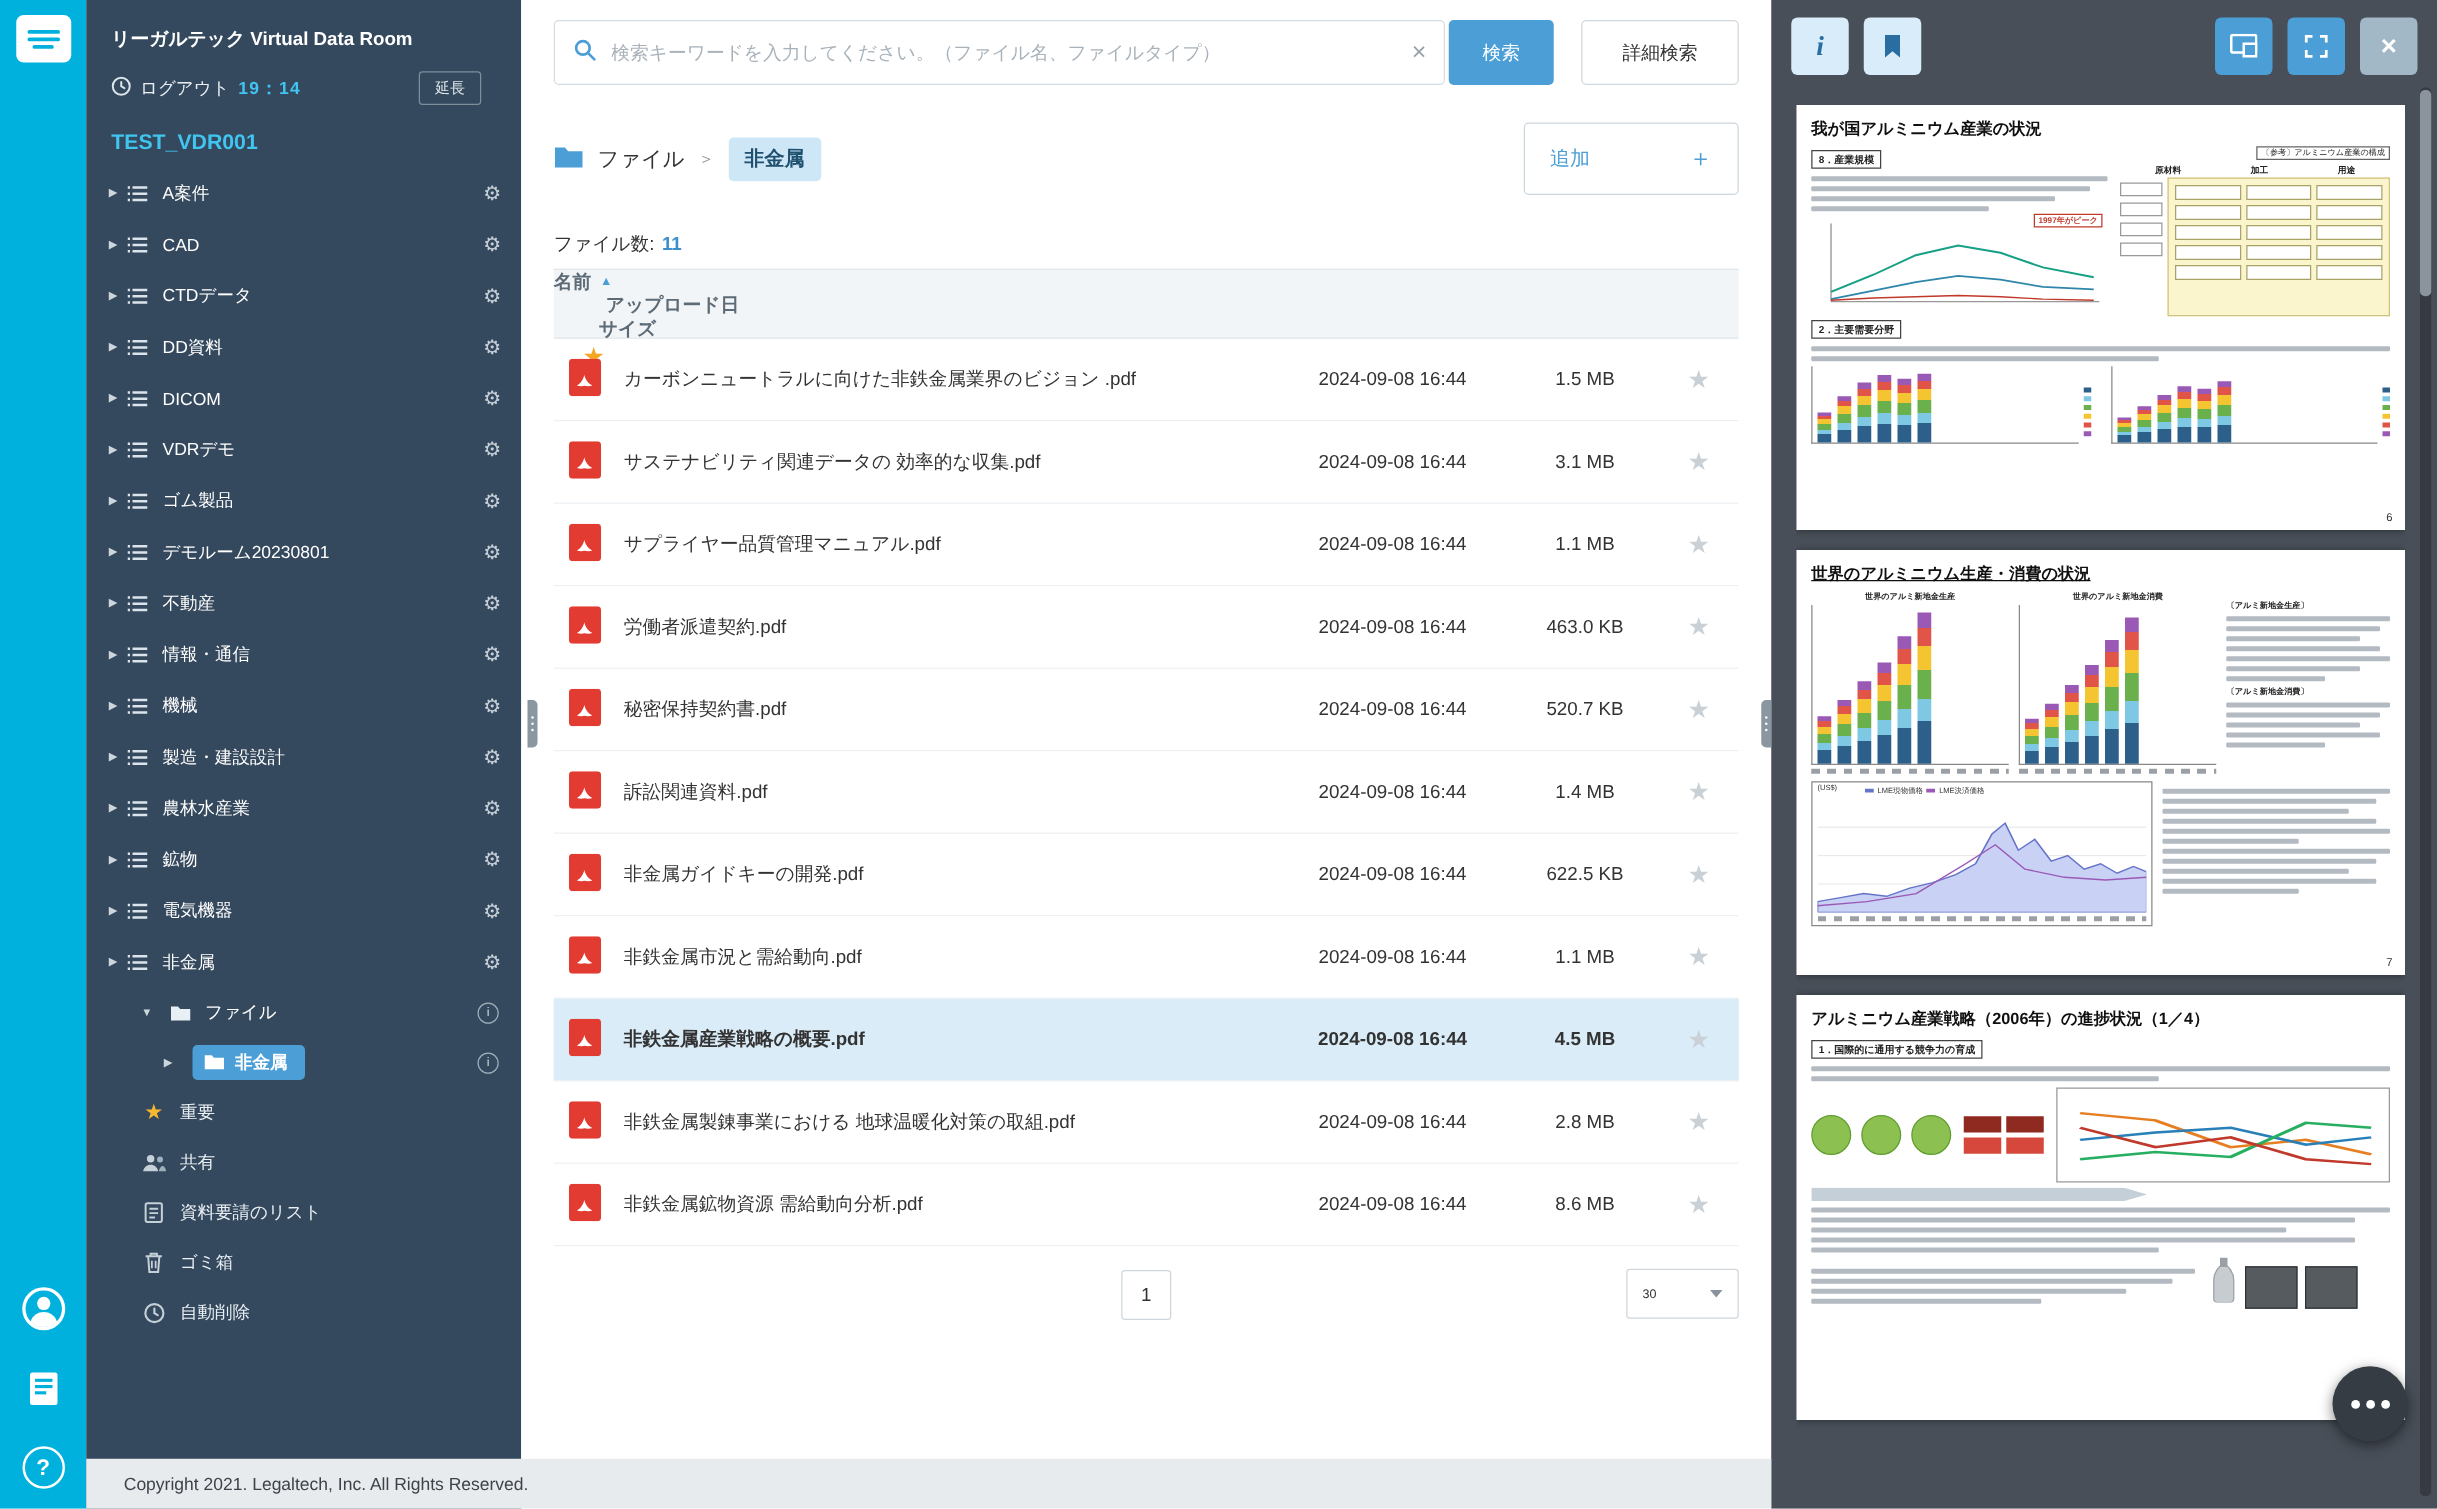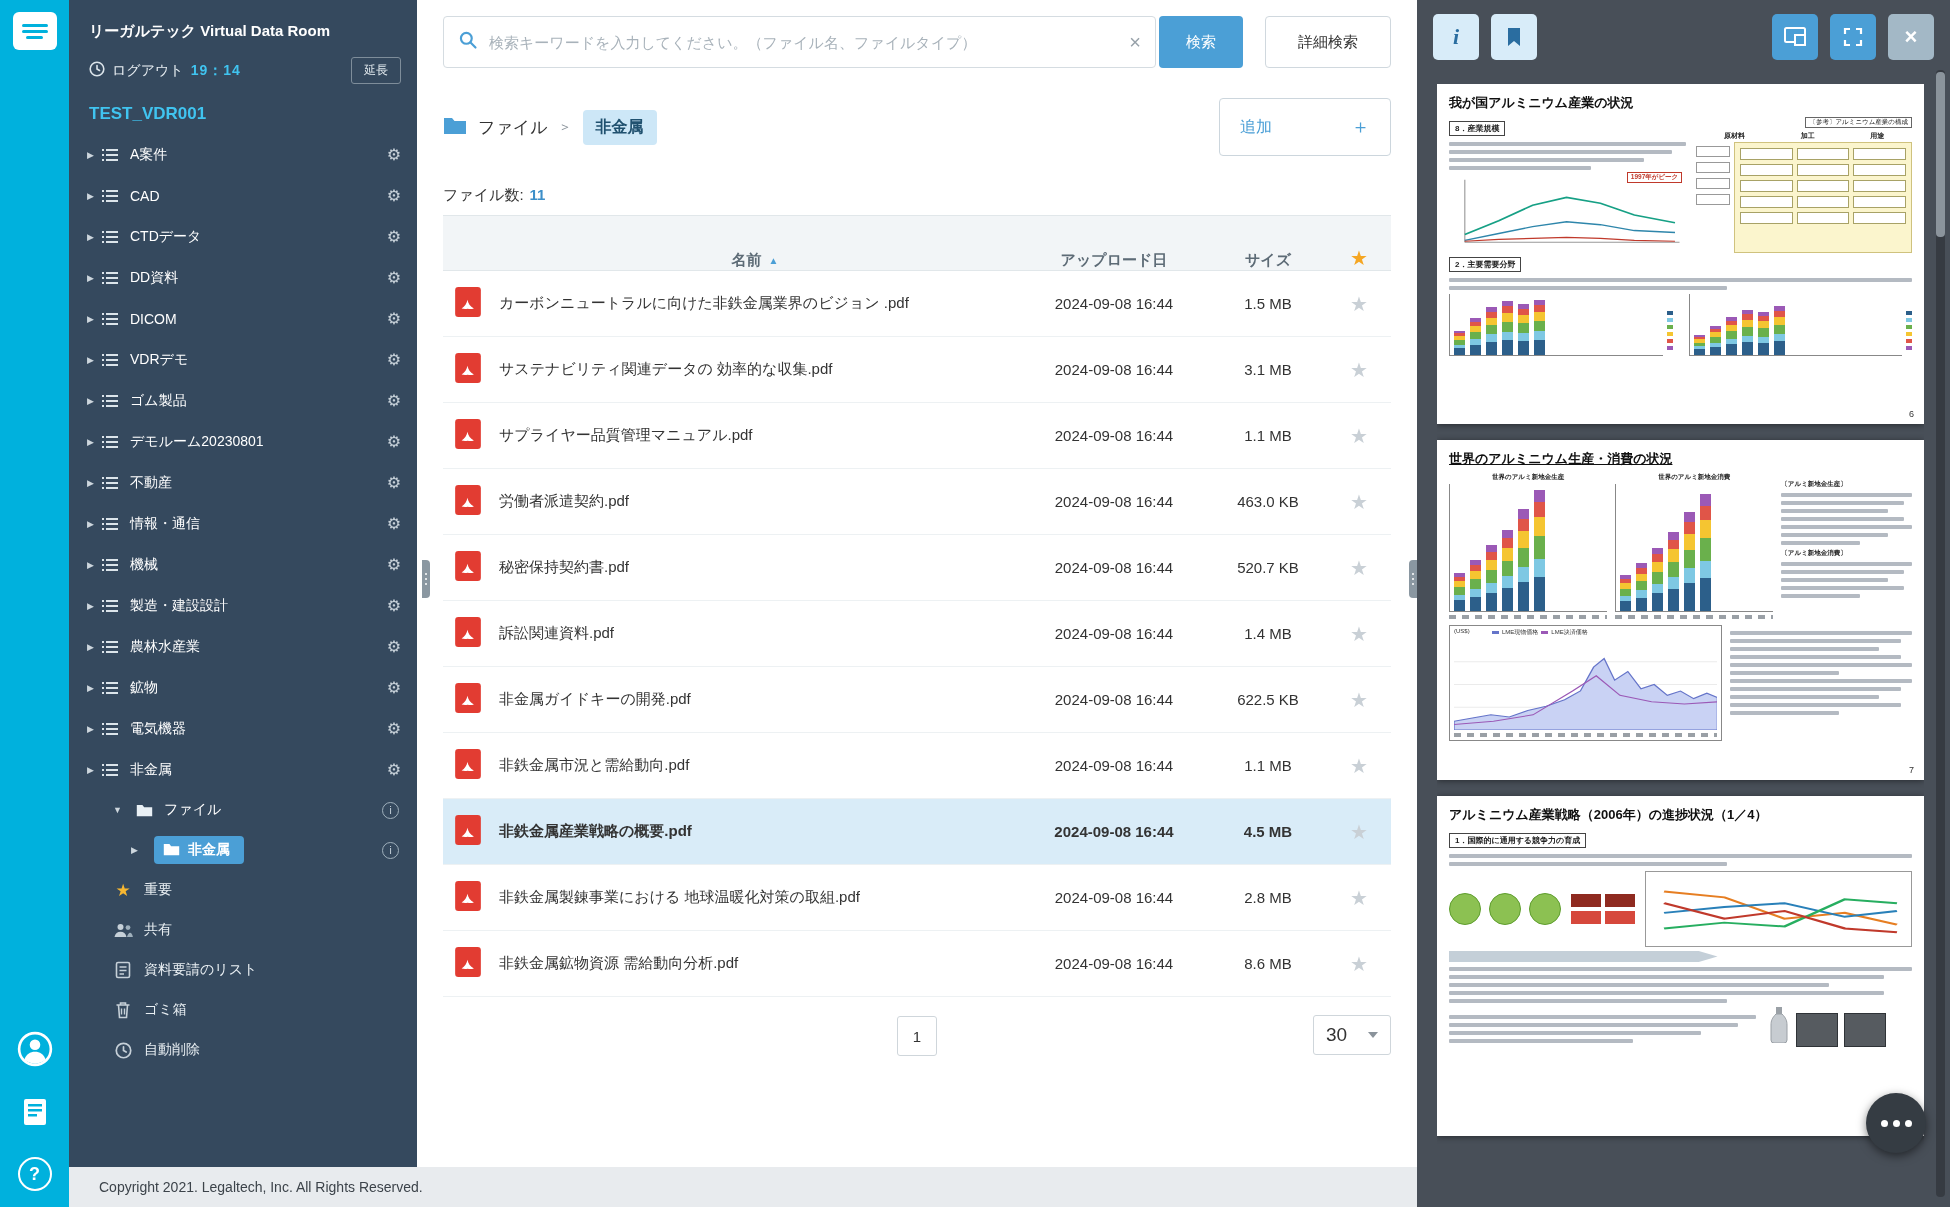--- a/index.html
+++ b/index.html
@@ -13,21 +13,21 @@
 .rail-logo{width:44px;height:38px;background:#fff;border-radius:6px;display:flex;flex-direction:column;justify-content:center;align-items:center;gap:3px;}
 .rail-logo i{width:26px;height:3px;background:#00b1dd;border-radius:2px;}
 .rail-logo i:last-child{width:17px;}
 .rail-sp{flex:1;}
 .rail-btn{margin-top:26px;}
 .circle-btn{width:34px;height:34px;border:2.5px solid #fff;border-radius:50%;display:flex;align-items:center;justify-content:center;font-size:18px;font-weight:bold;color:#fff;}
 
 
 .sidebar{width:348px;background:#35495e;flex-shrink:0;color:#fff;overflow:hidden;}
 .sb-title{padding:22px 20px 6px;font-size:15px;font-weight:bold;}
-.sb-logout{display:flex;align-items:center;gap:7px;padding:10px 16px 2px 20px;font-size:14px;color:#e8eef2;}
+.sb-logout{display:flex;align-items:center;gap:7px;padding:10px 32px 2px 20px;font-size:14px;color:#e8eef2;}
 .sb-time{color:#40c4f0;font-weight:bold;letter-spacing:1px;}
 .btn-extend{margin-left:auto;background:transparent;border:1px solid #7e8d9a;color:#dfe7ec;font-size:12px;padding:4px 12px;border-radius:3px;font-family:inherit;}
 .sb-room{padding:18px 20px 10px;color:#40c4f0;font-weight:bold;font-size:17px;}
 .sb-tree{list-style:none;}
 .tree-item{height:41px;display:flex;align-items:center;padding:0 16px 0 18px;font-size:14px;}
 .caret{width:15px;font-size:9px;color:#cdd6dd;flex-shrink:0;}
 .tree-ico{width:20px;flex-shrink:0;display:flex;}
 .tree-label{margin-left:8px;flex:1;color:#fff;}
 .gear{color:#c6d0d8;font-size:16px;}
 .tree-sub{height:40px;display:flex;align-items:center;padding:0 18px 0 44px;font-size:14px;gap:8px;}
@@ -49,35 +49,35 @@
 .btn-adv{width:126px;height:52px;margin-left:22px;background:#fff;border:1px solid #d0d8de;border-radius:4px;font-size:15px;color:#333;font-family:inherit;}
 .crumb-row{display:flex;align-items:center;margin:30px 26px 0;}
 .breadcrumb{display:flex;align-items:center;gap:11px;font-size:17px;color:#333;}
 .crumb-sep{color:#8a939b;font-size:13px;}
 .crumb-cur{background:#cde7f7;color:#20516f;font-weight:bold;padding:7px 13px;border-radius:4px;font-size:16px;}
 .btn-add{margin-left:auto;width:172px;height:58px;border:1px solid #ccd6dd;background:#fff;border-radius:4px;display:flex;align-items:center;justify-content:space-between;padding:0 20px;color:#4b9fd6;font-size:16px;font-family:inherit;}
 .plus{font-size:19px;color:#4b9fd6;}
 .file-count{margin:30px 26px 10px;font-size:15px;color:#333;}
 .count-num{color:#3d8fc9;font-weight:bold;margin-left:6px;}
 .table{margin:6px 26px 0;}
-.thead{display:flex;align-items:flex-end;height:56px;background:#f2f5f7;border-top:1px solid #e1e7ea;border-bottom:1px solid #e1e7ea;font-size:15px;color:#5d6b76;font-weight:bold;}
+.thead{display:flex;align-items:flex-start;height:56px;background:#f2f5f7;border-top:1px solid #e1e7ea;border-bottom:1px solid #e1e7ea;font-size:15px;color:#5d6b76;font-weight:bold;flex-direction:column;}
 .c-icon{width:56px;padding-left:12px;display:flex;align-items:center;}
 .c-name{flex:1;padding-right:8px;}
 .c-date{width:190px;text-align:center;}
 .c-size{width:118px;text-align:center;}
 .c-star{width:64px;text-align:center;}
 .th-name{display:flex;justify-content:center;align-items:center;gap:7px;}
 .sort{color:#4b9fd6;font-size:10px;}
 .star{color:#c9d0d6;font-size:20px;}
 .star.active{color:#f5a623;}
 .frow{display:flex;align-items:center;height:66px;border-bottom:1px solid #edf1f3;font-size:15px;color:#333;}
 .frow.selected{background:#d9ecf8;font-weight:bold;}
 .pagination{position:relative;margin:18px 26px 0;height:42px;display:flex;align-items:center;justify-content:center;}
 .page-btn{width:40px;height:40px;border:1px solid #cfd6db;background:#fff;border-radius:3px;font-size:15px;color:#333;font-family:inherit;}
-.page-size{position:absolute;right:0;top:0;width:78px;height:40px;border:1px solid #cfd6db;border-radius:3px;background:#fff;display:flex;align-items:center;justify-content:space-between;padding:0 12px;font-size:19px;color:#333;}
+.page-size{position:absolute;right:0;top:0;width:90px;height:40px;border:1px solid #cfd6db;border-radius:3px;background:#fff;display:flex;align-items:center;justify-content:space-between;padding:0 12px;font-size:10px;color:#333;}
 .chev{width:0;height:0;border-left:5px solid transparent;border-right:5px solid transparent;border-top:6px solid #8a939b;}
 
 
 .split{position:absolute;top:560px;width:8px;height:38px;background:#8a97a1;z-index:6;display:flex;flex-direction:column;align-items:center;justify-content:center;gap:3px;}
 .split i{width:2px;height:2px;border-radius:50%;background:#fff;}
 .split-l{left:422px;border-radius:0 4px 4px 0;}
 .split-r{left:1409px;border-radius:4px 0 0 4px;}
 
 
 .preview{width:533px;background:#484f58;position:relative;flex-shrink:0;}

